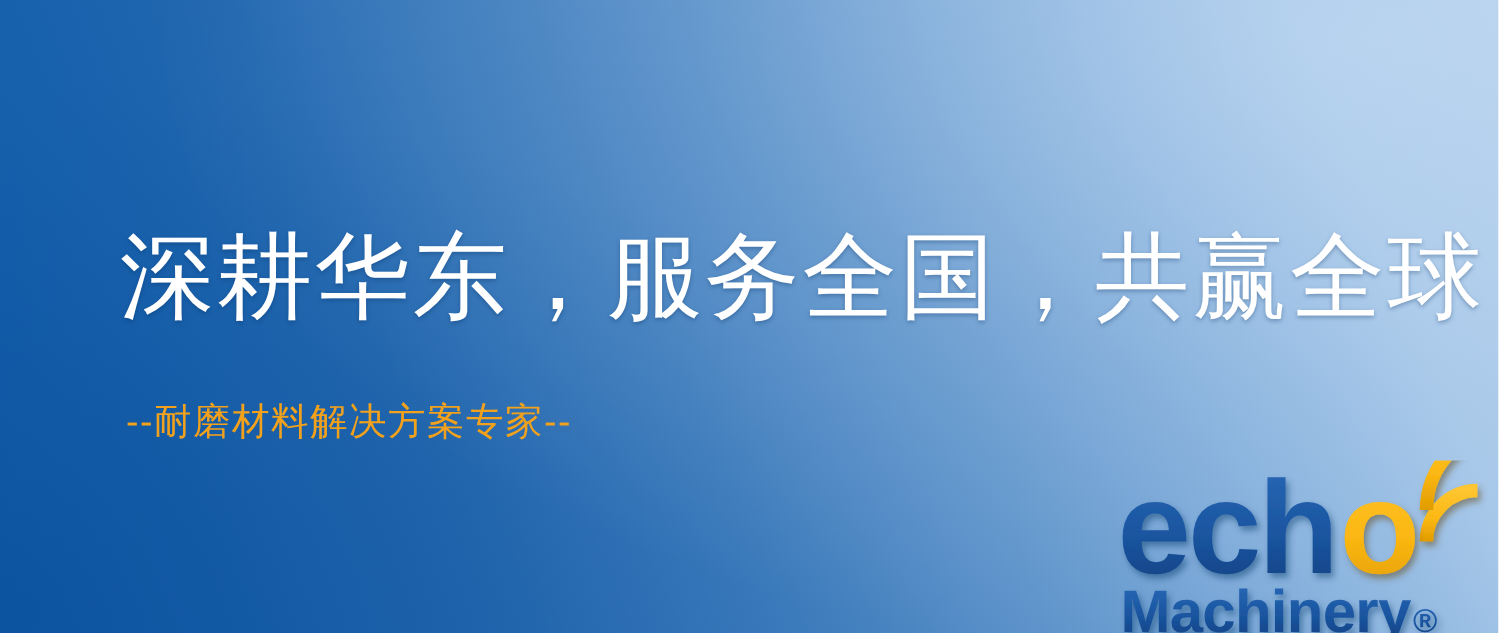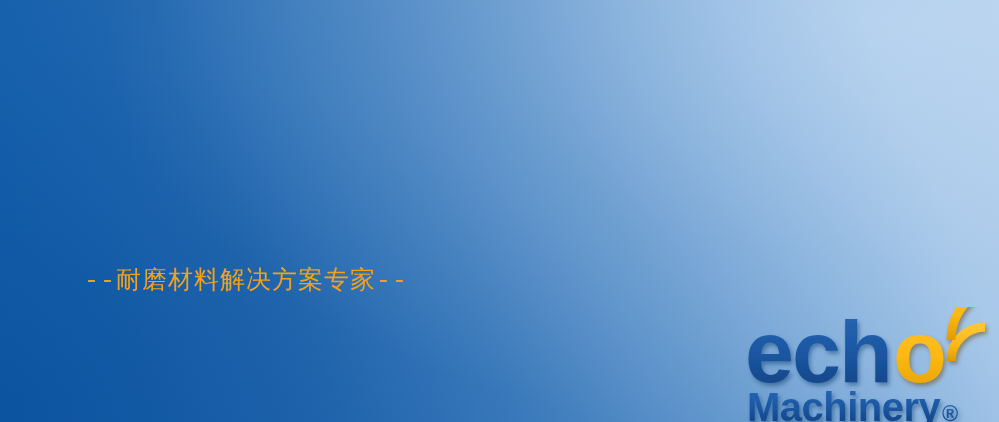--- a/index.html
+++ b/index.html
@@ -53,21 +53,21 @@
     text-shadow: 0 1px 3px rgba(8,48,96,0.35);
   }
 
   
   .subtitle {
     position: absolute;
     left: 84px;
     top: 268px;
     z-index: 3;
     color: #f2a11c;
-    font-family: Liberation Mono, monospace;
+    font-family: Liberation Sans, sans-serif;
     font-size: 25px;
     line-height: 1.1;
     letter-spacing: 1px;
     white-space: nowrap;
   }
 
   
   #logo {
     position: absolute;
     left: 745px;
@@ -81,20 +81,21 @@
   .logo-word {
     font-family: "Liberation Sans", sans-serif;
     font-weight: bold;
   }
 </style>
 </head>
 <body>
 
 <div id="banner">
 
+  <div class="headline">深耕华东，服务全国，共赢全球</div>
 
   <div class="subtitle">--耐磨材料解决方案专家--</div>
 
   <div id="logo">
     <svg width="254" height="126" viewBox="0 0 254 126" xmlns="http://www.w3.org/2000/svg">
       <defs>
         <linearGradient id="blueGrad" x1="0" y1="0" x2="0" y2="1">
           <stop offset="0%" stop-color="#2a6ab8"></stop>
           <stop offset="55%" stop-color="#1a55a0"></stop>
           <stop offset="100%" stop-color="#123f7d"></stop>

